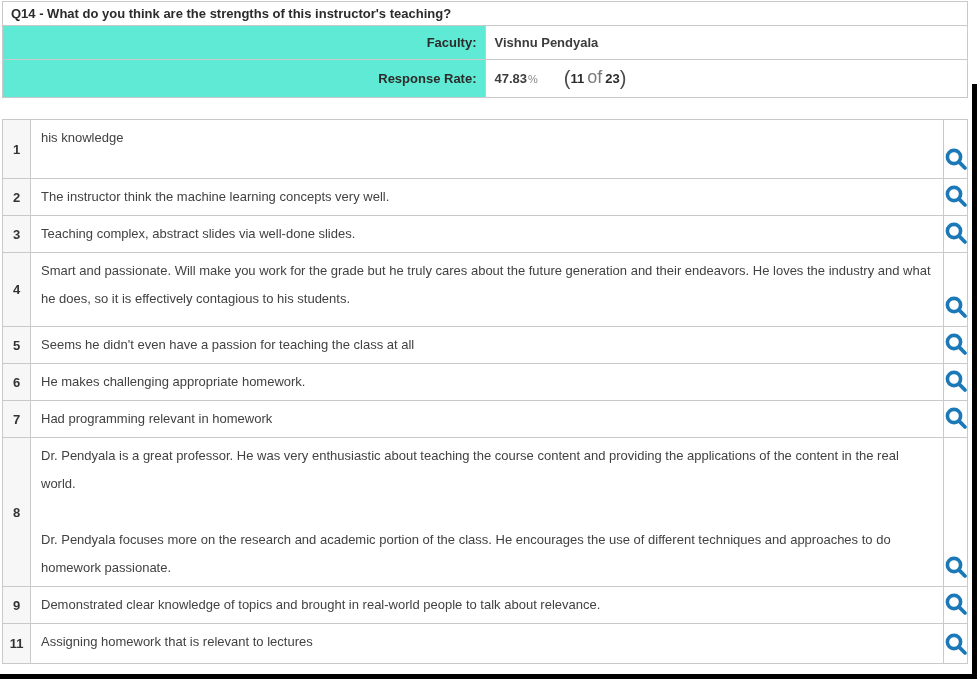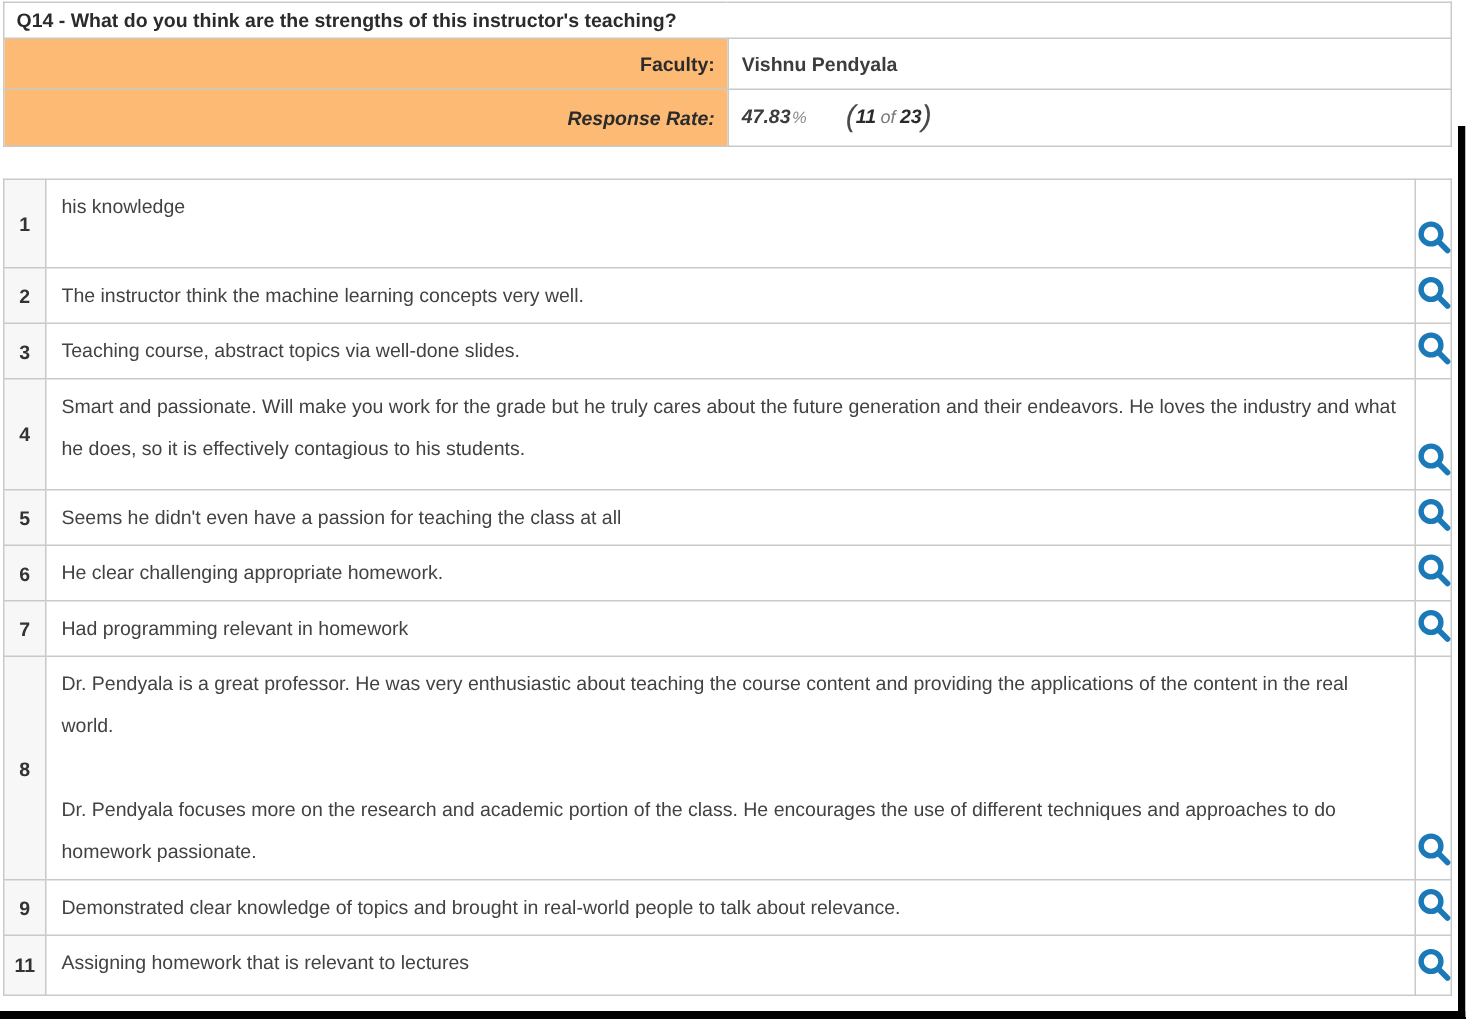--- a/index.html
+++ b/index.html
@@ -12,33 +12,33 @@
   }
   
   table{border-collapse:collapse;}
   .info-table{width:966px;margin:1px 0 0 2px;table-layout:fixed;}
   .info-table td{border:1px solid #c9c9c9;font-size:13px;}
   .q-title-cell{
     font-weight:bold;color:#2b2b2b;padding:4px 8px;height:15px;
     white-space:nowrap;overflow:hidden;
   }
   .label-cell{
-    width:103px;background:#fdba74;text-align:right;
+    width:103px;background:#5eead4;text-align:right;
     font-weight:bold;color:#2b2b2b;padding:0 8px 0 4px;
   }
   .value-cell{padding:0 8px 0 9px;font-weight:bold;color:#3c3c3c;margin-left:39px;}
   .row-faculty td{height:33px;}
-  .row-rate td{height:37px;font-style:italic;}
+  .row-rate td{height:37px;}
   .rr-pct{font-weight:normal;font-size:11px;color:#8a8a8a;margin-left:1px;}
   .rr-paren{
     font-weight:normal;font-size:20px;color:#4a4a4a;
     vertical-align:-2px;
   }
   .rr-paren-open{margin-left:26px;}
-  .rr-of{font-weight:normal;color:#7a7a7a;font-size:12px;padding:0 3px;}
+  .rr-of{font-weight:normal;color:#7a7a7a;font-size:18px;padding:0 3px;}
   .rr-count{font-weight:bold;color:#2b2b2b;}
 
   
   .resp-table{width:966px;margin:21px 0 0 2px;table-layout:fixed;}
   .resp-table td{border:1px solid #c9c9c9;}
   .col-num{width:28px;}
   .col-icon{width:24px;}
   td.num{
     background:#f7f7f7;text-align:center;vertical-align:middle;
     font-size:13px;font-weight:bold;color:#333;
@@ -124,21 +124,21 @@
               <circle cx="10" cy="10" r="6.6" fill="none" stroke="currentColor" stroke-width="3.6"></circle>
               <line x1="15.2" y1="15.2" x2="21" y2="21" stroke="currentColor" stroke-width="3.8" stroke-linecap="round"></line>
             </svg>
       </span>
     </td>
   </tr>
 
   <tr class="rh-b">
     <td class="num">3</td>
     <td class="txt">
-      <p>Teaching course, abstract topics via well-done slides.</p>
+      <p>Teaching complex, abstract slides via well-done slides.</p>
     </td>
     <td class="icon-cell">
       <span class="mag">
         <svg width="24" height="24" viewBox="0 0 24 24">
               <circle cx="10" cy="10" r="6.6" fill="none" stroke="currentColor" stroke-width="3.6"></circle>
               <line x1="15.2" y1="15.2" x2="21" y2="21" stroke="currentColor" stroke-width="3.8" stroke-linecap="round"></line>
             </svg>
       </span>
     </td>
   </tr>
@@ -169,21 +169,21 @@
               <circle cx="10" cy="10" r="6.6" fill="none" stroke="currentColor" stroke-width="3.6"></circle>
               <line x1="15.2" y1="15.2" x2="21" y2="21" stroke="currentColor" stroke-width="3.8" stroke-linecap="round"></line>
             </svg>
       </span>
     </td>
   </tr>
 
   <tr class="rh-b">
     <td class="num">6</td>
     <td class="txt">
-      <p>He clear challenging appropriate homework.</p>
+      <p>He makes challenging appropriate homework.</p>
     </td>
     <td class="icon-cell">
       <span class="mag">
         <svg width="24" height="24" viewBox="0 0 24 24">
               <circle cx="10" cy="10" r="6.6" fill="none" stroke="currentColor" stroke-width="3.6"></circle>
               <line x1="15.2" y1="15.2" x2="21" y2="21" stroke="currentColor" stroke-width="3.8" stroke-linecap="round"></line>
             </svg>
       </span>
     </td>
   </tr>

